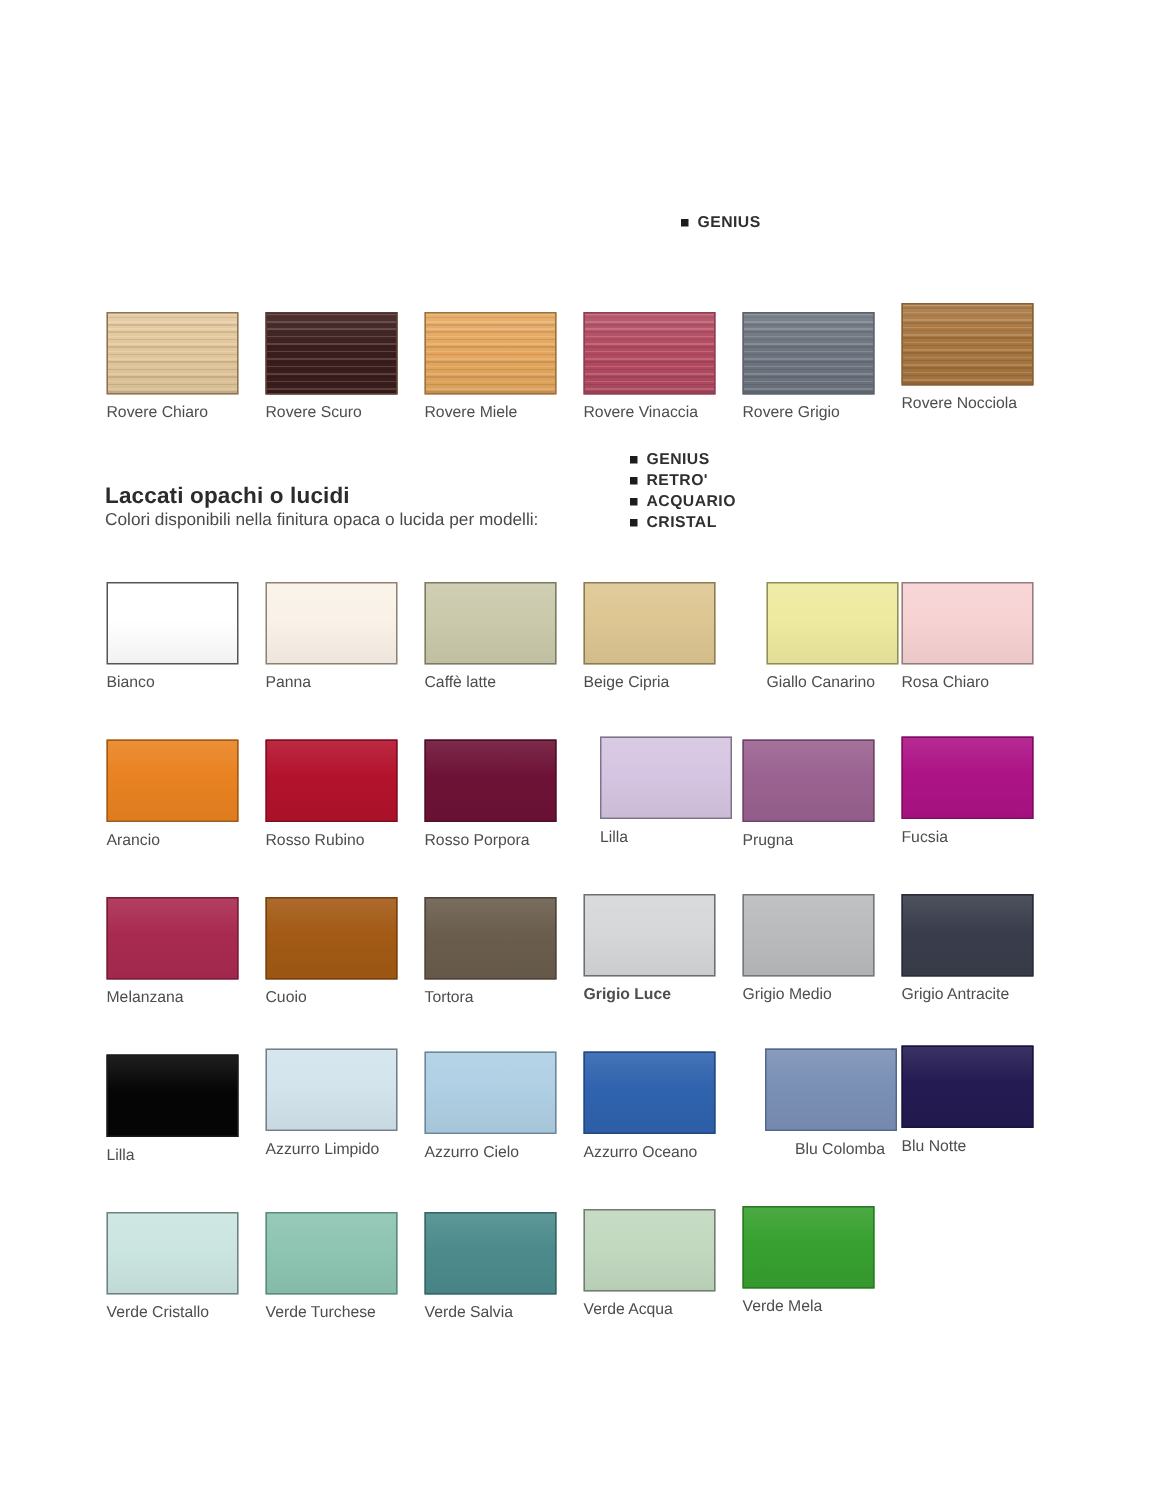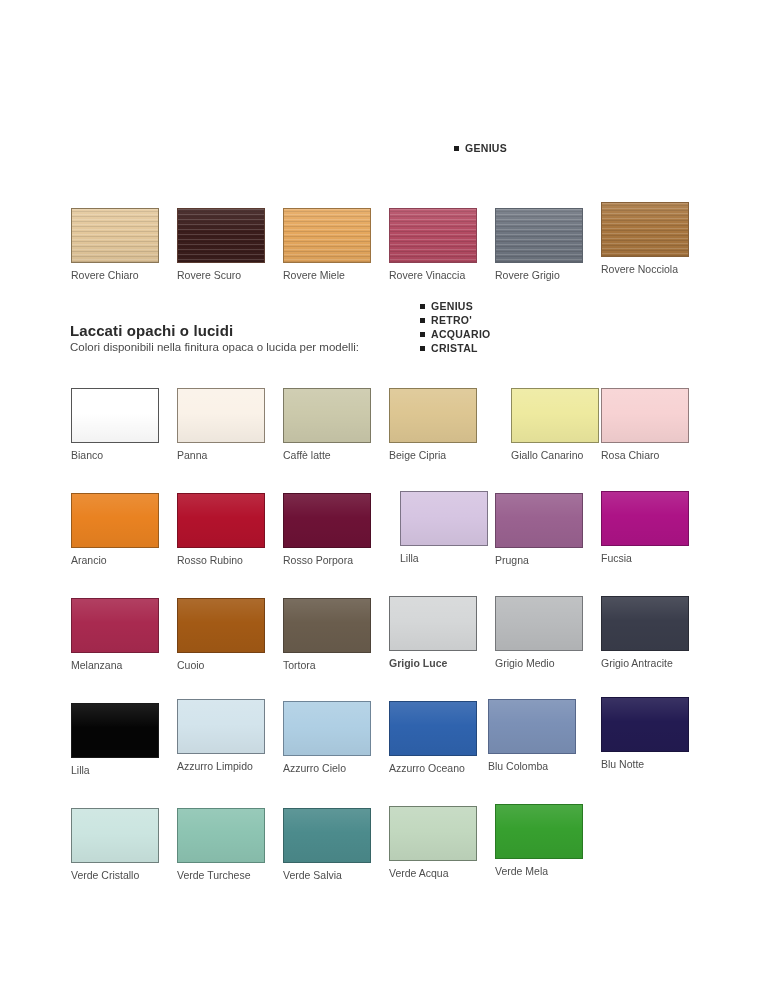--- a/index.html
+++ b/index.html
@@ -330,21 +330,21 @@
           <div class="sheen"></div>
         </div>
         <div class="swatch-label">Azzurro Cielo</div>
       </div>
       <div class="swatch" style="left: 389px; top: 701px;">
         <div class="chip" style="background: rgb(47, 99, 174); border-color: rgb(35, 72, 124);">
           <div class="sheen"></div>
         </div>
         <div class="swatch-label">Azzurro Oceano</div>
       </div>
-      <div class="swatch" style="left: 488px; top: 699px;">
+      <div class="swatch" style="left: 510px; top: 699px; text-align: center;">
         <div class="chip" style="background: rgb(123, 144, 182); border-color: rgb(86, 103, 138);">
           <div class="sheen"></div>
         </div>
         <div class="swatch-label">Blu Colomba</div>
       </div>
       <div class="swatch" style="left: 601px; top: 697px;">
         <div class="chip" style="background: rgb(35, 27, 82); border-color: rgb(26, 20, 61);">
           <div class="sheen"></div>
         </div>
         <div class="swatch-label">Blu Notte</div>

